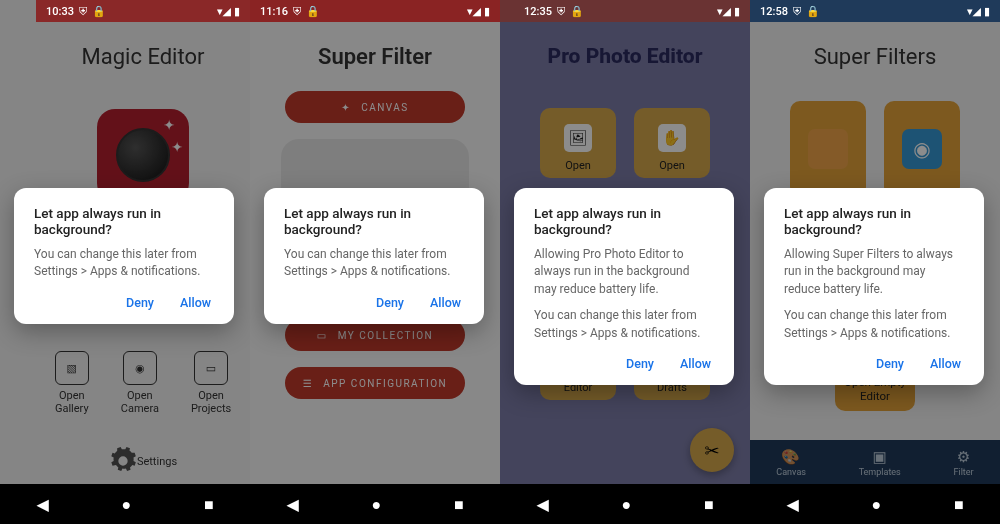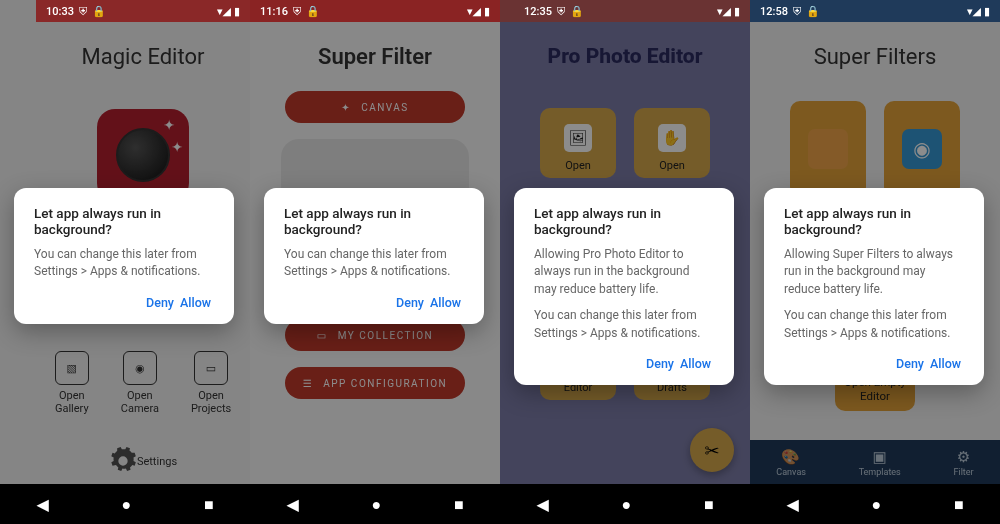--- a/index.html
+++ b/index.html
@@ -8,21 +8,21 @@
   .statusbar { height: 22px; display: flex; align-items: center; justify-content: space-between; padding: 0 10px; font-size: 11px; color: #fff; font-weight: 500; position: relative; z-index: 5; }
   .status-left { display: flex; align-items: center; gap: 5px; }
   .status-right { display: flex; align-items: center; gap: 3px; }
   .navbar { position: absolute; bottom: 0; left: 0; right: 0; height: 40px; background: #000; display: flex; align-items: center; justify-content: space-around; z-index: 10; }
   .nav-icon { color: #fff; display: flex; align-items: center; justify-content: center; }
   .dim-overlay { position: absolute; inset: 0; background: rgba(0,0,0,0.45); z-index: 3; }
   .app-title { text-align: center; font-size: 22px; font-weight: 400; padding: 22px 0; position: relative; z-index: 1; }
   .dialog { position: absolute; left: 14px; right: 16px; background: #fff; border-radius: 12px; z-index: 5; padding: 17px 20px 9px 20px; box-shadow: 0 8px 24px rgba(0,0,0,0.3); }
   .dialog-title { font-size: 13.5px; font-weight: 500; color: #222; margin-bottom: 9px; }
   .dialog-text { font-size: 12px; color: #666; line-height: 1.45; margin-bottom: 9px; }
-  .dialog-actions { display: flex; justify-content: flex-end; margin-top: 5px; }
+  .dialog-actions { display: flex; justify-content: flex-end; gap: 20px; margin-top: 5px; }
   .dialog-btn { color: #1a73e8; font-size: 12.5px; font-weight: 500; background: none; border: none; cursor: pointer; padding: 5px 3px; }
 
   
   .p1 { background: #f3f3f3; padding-left: 36px; }
   .p1 .statusbar { background: #8a2828; }
   .p1 .app-title { color: #333; }
   .p1-content { position: relative; z-index: 1; display: flex; flex-direction: column; align-items: center; }
   .p1-icon { width: 92px; height: 92px; background: #b51f2e; border-radius: 18px; display: flex; align-items: center; justify-content: center; margin: 18px 0; position: relative; }
   .p1-lens { width: 54px; height: 54px; background: radial-gradient(circle at 35% 35%, #555, #111); border-radius: 50%; border: 2px solid #333; }
   .p1-sparkle { position: absolute; color: #fff; font-size: 14px; }

